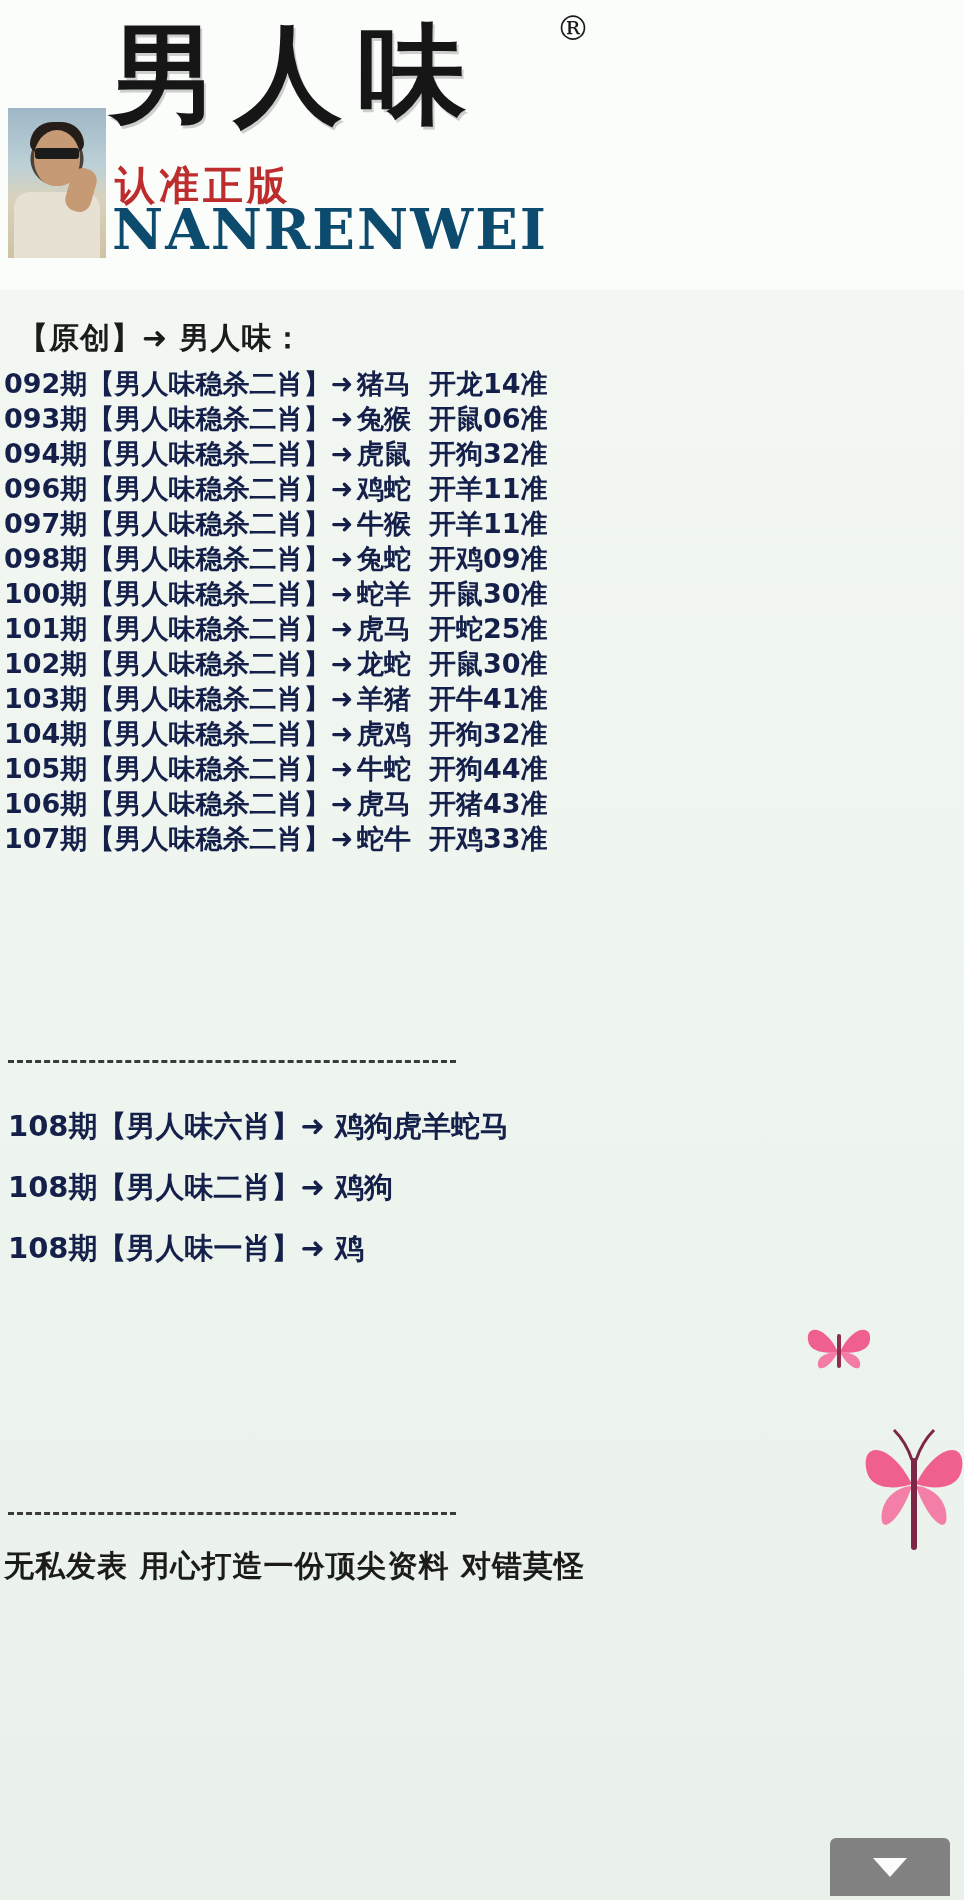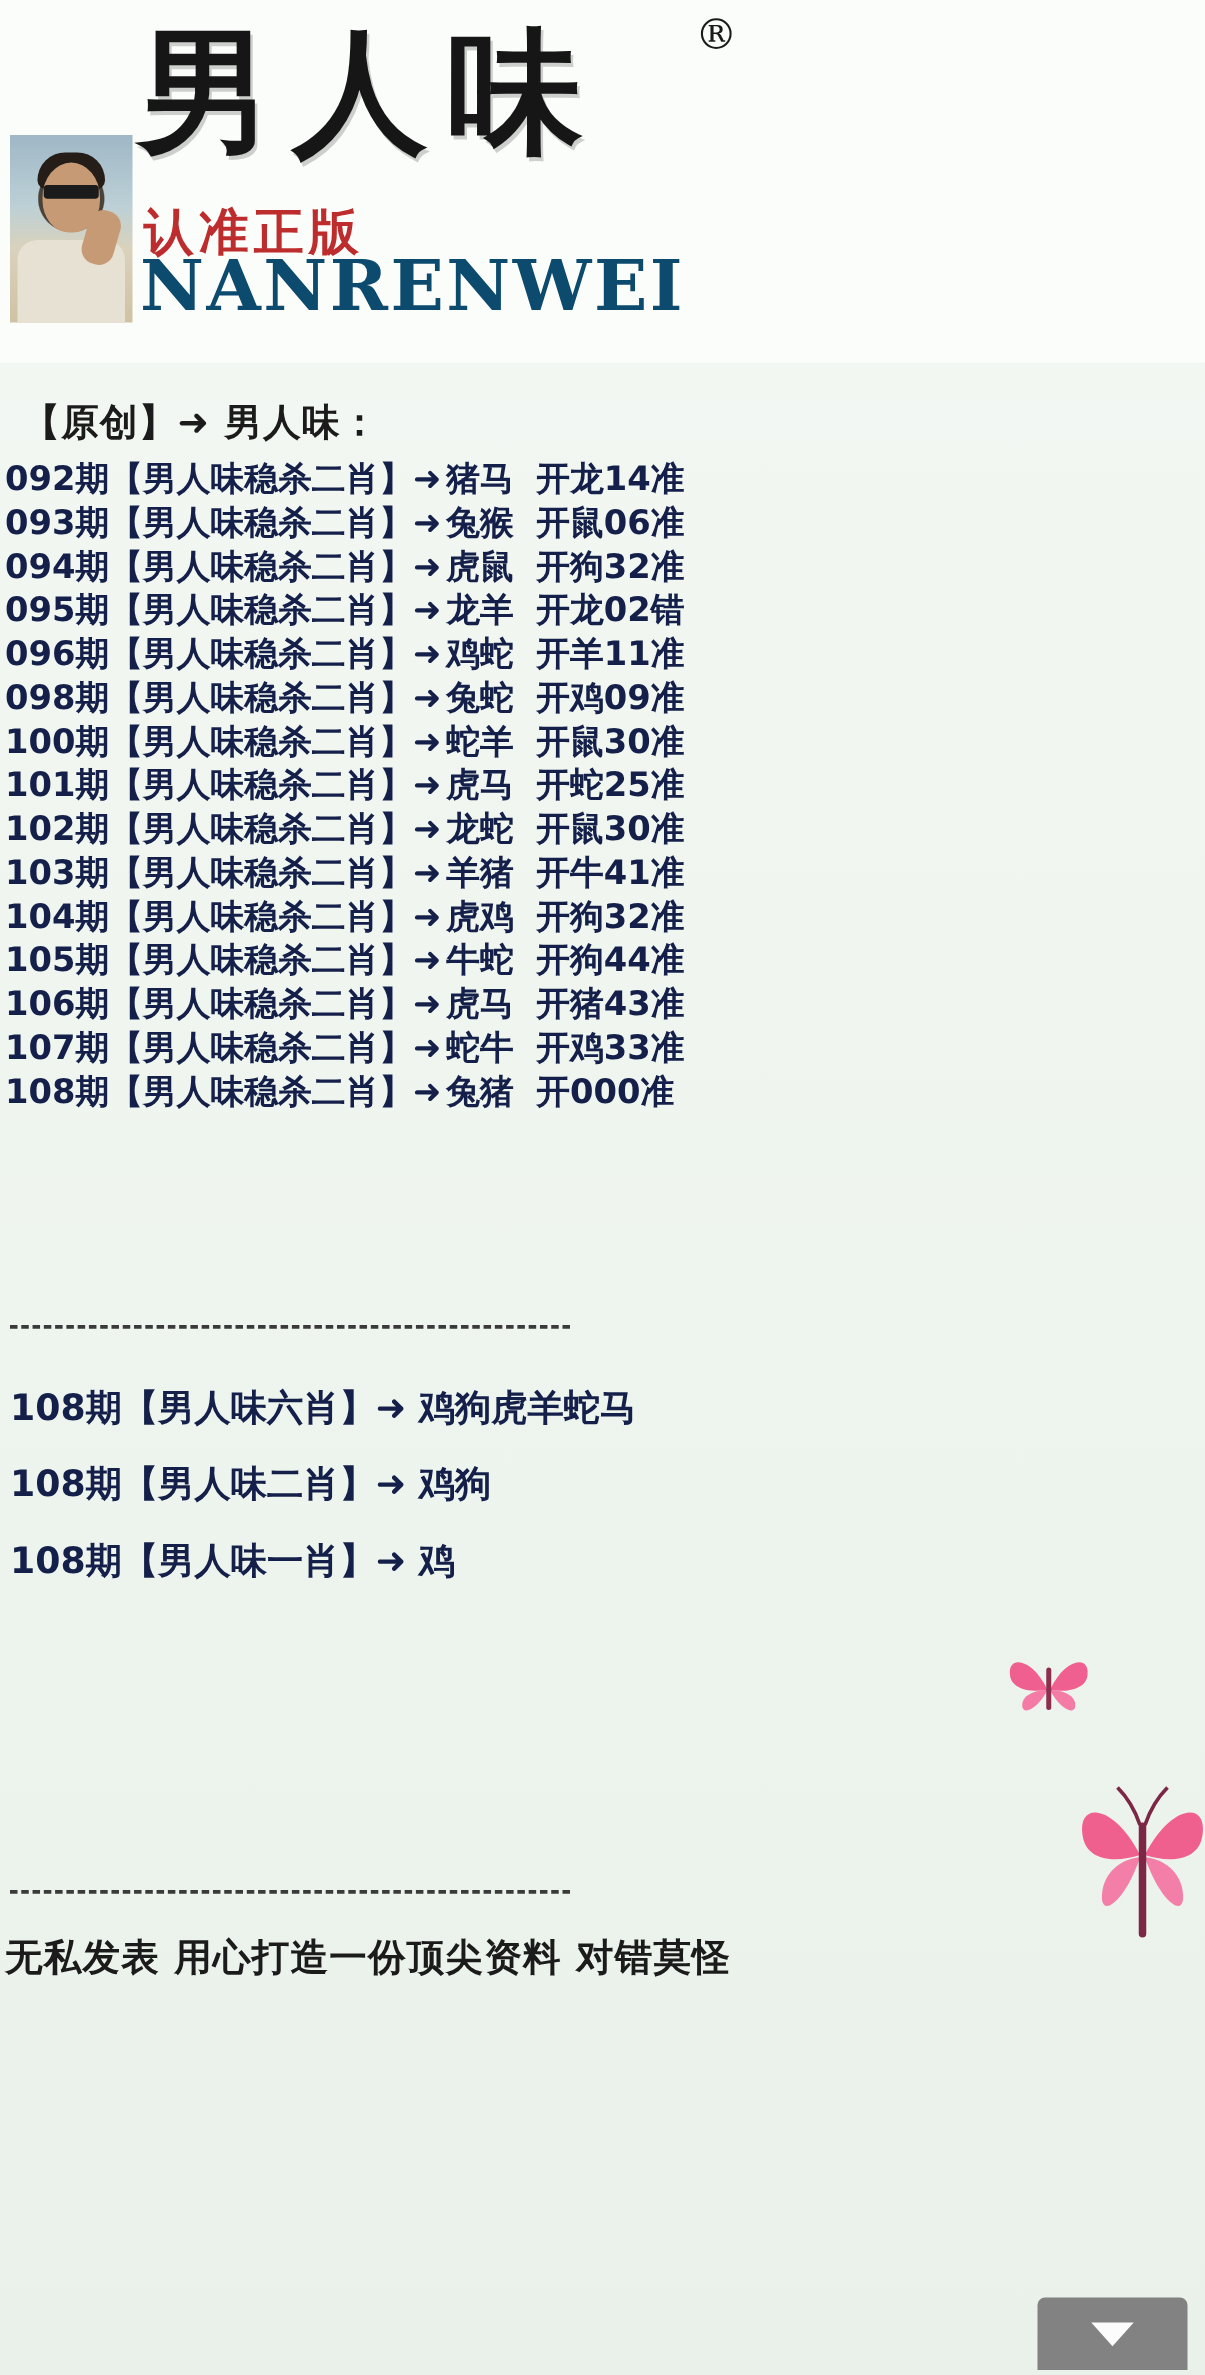--- a/index.html
+++ b/index.html
@@ -263,32 +263,31 @@
     <div class="logo-stamp">认准正版</div>
     <div class="logo-en">NANRENWEI</div>
   </div>
 
   <div class="section-title">【原创】➜ 男人味：</div>
 
   <div class="list" id="list-container">
       <div class="row"><span class="issue">092期</span><span class="brand">【男人味稳杀二肖】</span><span class="arrow">➜</span><span class="pick">猪马</span><span class="result">开龙14准</span></div>
       <div class="row"><span class="issue">093期</span><span class="brand">【男人味稳杀二肖】</span><span class="arrow">➜</span><span class="pick">兔猴</span><span class="result">开鼠06准</span></div>
       <div class="row"><span class="issue">094期</span><span class="brand">【男人味稳杀二肖】</span><span class="arrow">➜</span><span class="pick">虎鼠</span><span class="result">开狗32准</span></div>
-      <div class="row"><span class="issue">095期</span><span class="brand">【男人味稳杀二肖】</span><span class="arrow">➜</span><span class="pick">龙羊</span><span class="result">开龙02错</span></div>
       <div class="row"><span class="issue">096期</span><span class="brand">【男人味稳杀二肖】</span><span class="arrow">➜</span><span class="pick">鸡蛇</span><span class="result">开羊11准</span></div>
+      <div class="row"><span class="issue">097期</span><span class="brand">【男人味稳杀二肖】</span><span class="arrow">➜</span><span class="pick">牛猴</span><span class="result">开羊11准</span></div>
       <div class="row"><span class="issue">098期</span><span class="brand">【男人味稳杀二肖】</span><span class="arrow">➜</span><span class="pick">兔蛇</span><span class="result">开鸡09准</span></div>
       <div class="row"><span class="issue">100期</span><span class="brand">【男人味稳杀二肖】</span><span class="arrow">➜</span><span class="pick">蛇羊</span><span class="result">开鼠30准</span></div>
       <div class="row"><span class="issue">101期</span><span class="brand">【男人味稳杀二肖】</span><span class="arrow">➜</span><span class="pick">虎马</span><span class="result">开蛇25准</span></div>
       <div class="row"><span class="issue">102期</span><span class="brand">【男人味稳杀二肖】</span><span class="arrow">➜</span><span class="pick">龙蛇</span><span class="result">开鼠30准</span></div>
       <div class="row"><span class="issue">103期</span><span class="brand">【男人味稳杀二肖】</span><span class="arrow">➜</span><span class="pick">羊猪</span><span class="result">开牛41准</span></div>
       <div class="row"><span class="issue">104期</span><span class="brand">【男人味稳杀二肖】</span><span class="arrow">➜</span><span class="pick">虎鸡</span><span class="result">开狗32准</span></div>
       <div class="row"><span class="issue">105期</span><span class="brand">【男人味稳杀二肖】</span><span class="arrow">➜</span><span class="pick">牛蛇</span><span class="result">开狗44准</span></div>
       <div class="row"><span class="issue">106期</span><span class="brand">【男人味稳杀二肖】</span><span class="arrow">➜</span><span class="pick">虎马</span><span class="result">开猪43准</span></div>
       <div class="row"><span class="issue">107期</span><span class="brand">【男人味稳杀二肖】</span><span class="arrow">➜</span><span class="pick">蛇牛</span><span class="result">开鸡33准</span></div>
-      <div class="row"><span class="issue">108期</span><span class="brand">【男人味稳杀二肖】</span><span class="arrow">➜</span><span class="pick">兔猪</span><span class="result">开000准</span></div>
     </div>
 
   <div class="divider divider-1"></div>
   <div class="divider divider-2"></div>
 
   <div class="summary" id="summary-container">
       <div class="row2">108期【男人味六肖】➜ 鸡狗虎羊蛇马</div>
       <div class="row2">108期【男人味二肖】➜ 鸡狗</div>
       <div class="row2">108期【男人味一肖】➜ 鸡</div>
     </div>

